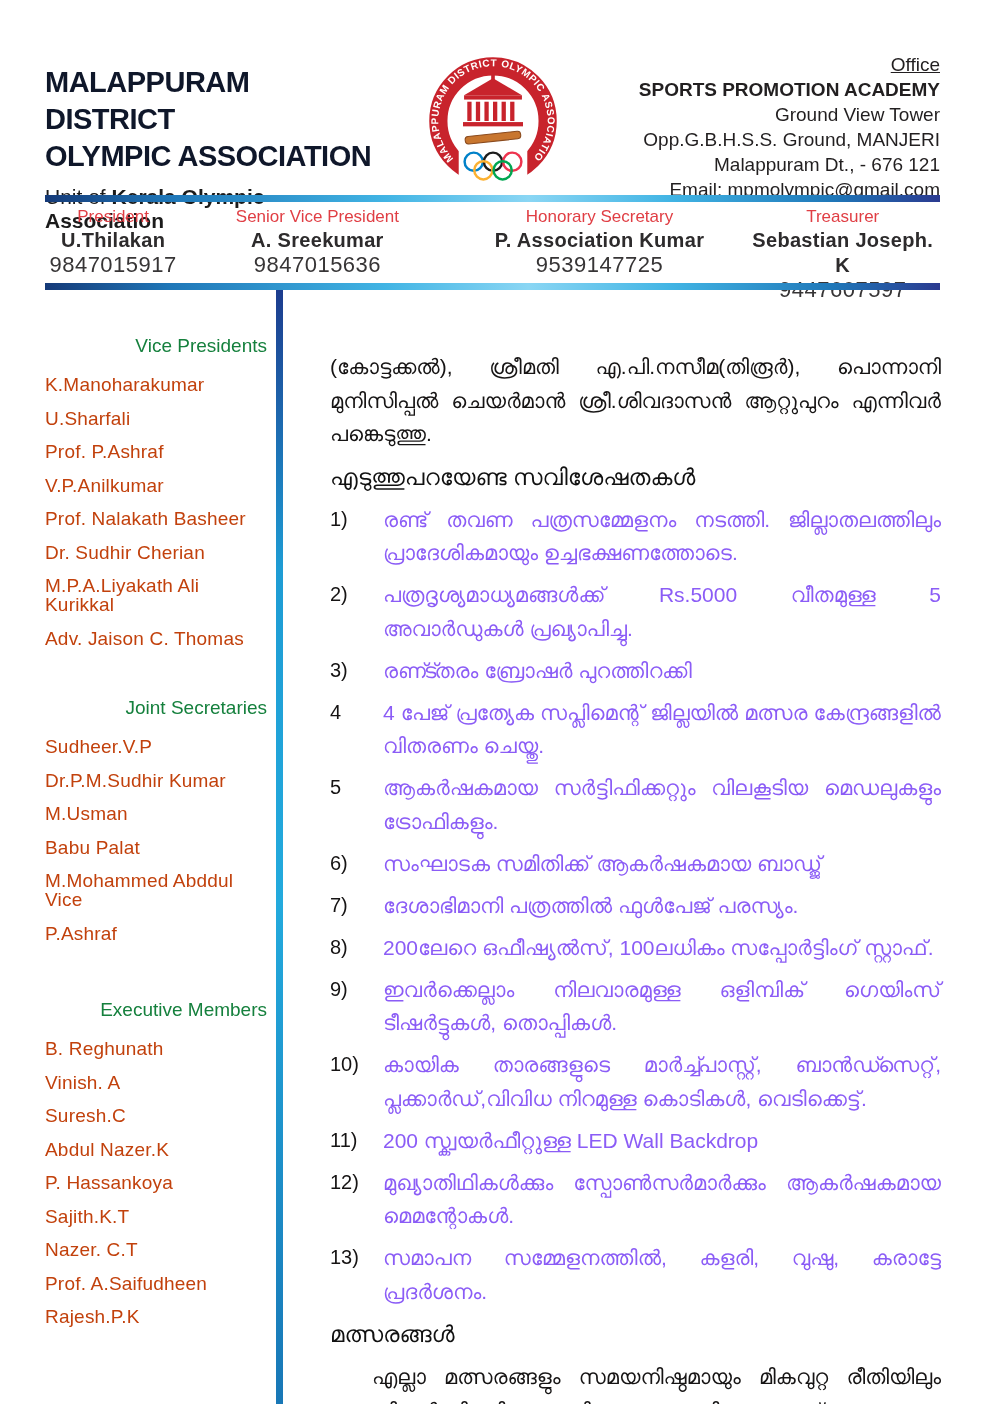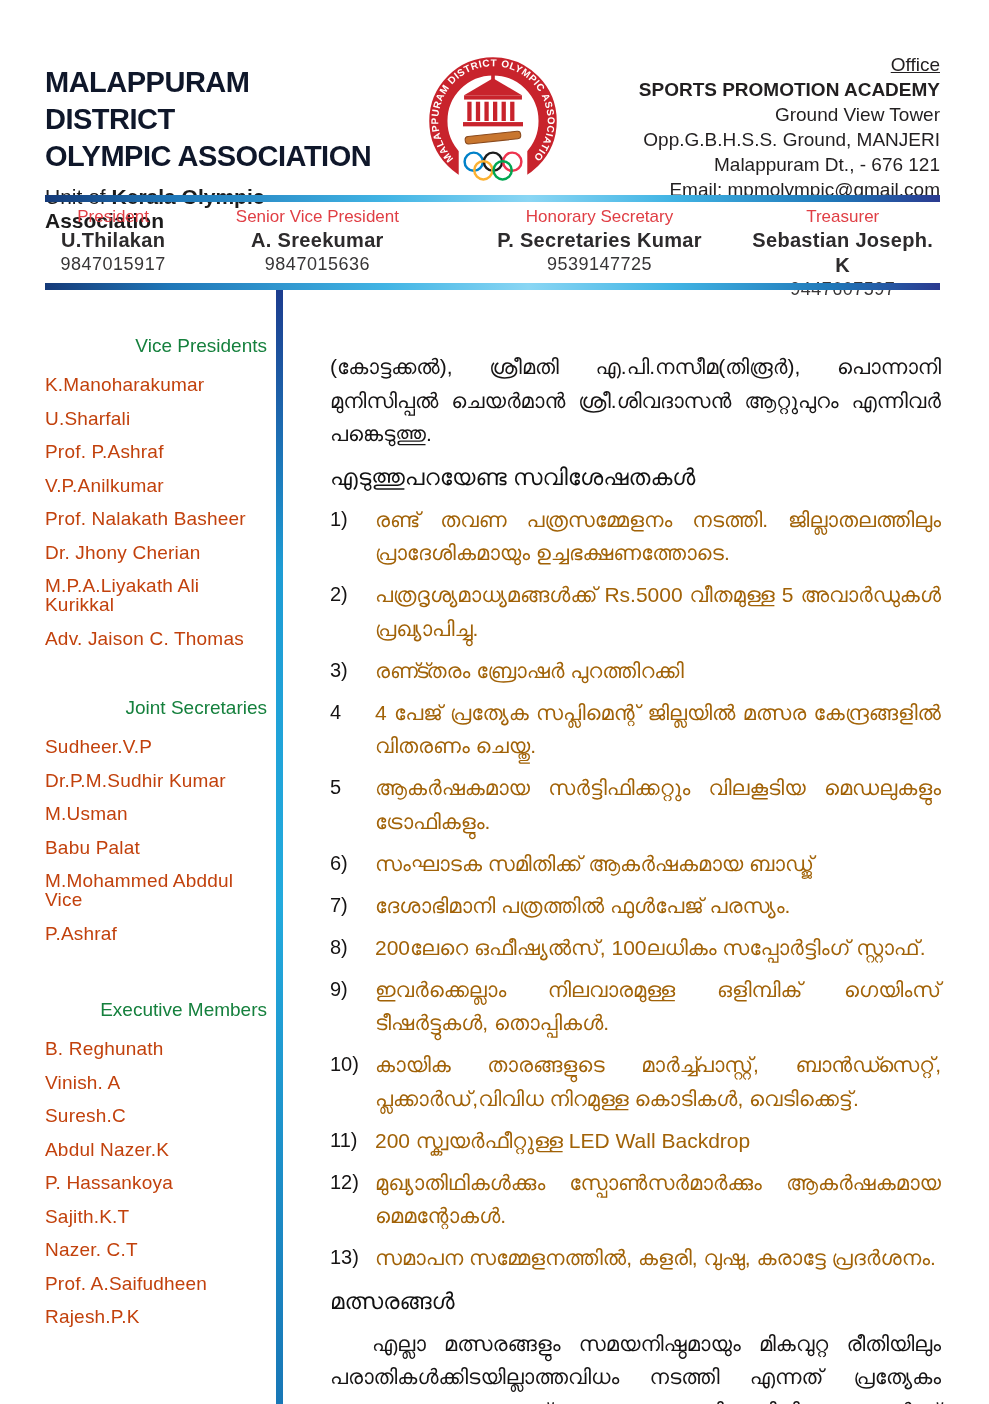--- a/index.html
+++ b/index.html
@@ -41,40 +41,40 @@
 
   
   .officers { position:absolute; left:45px; top:206px; width:895px; display:flex; justify-content:flex-start; }
   .officer { text-align:center; }
   .officer:nth-child(1){ width:140px; }
   .officer:nth-child(2){ width:280px; }
   .officer:nth-child(3){ width:300px; }
   .officer:nth-child(4){ width:200px; }
   .officer .title { color:#e03e44; font-size:17px; line-height:22px; }
   .officer .name  { color:#2d2b2c; font-size:20px; font-weight:700; line-height:25px; letter-spacing:0.3px; }
-  .officer .phone { color:#373536; font-size:18px; line-height:23px; letter-spacing:0.5px; }
+  .officer .phone { color:#373536; font-size:22px; line-height:23px; letter-spacing:0.5px; }
 
   
   .sidebar-group { position:absolute; left:45px; width:222px; }
   .sg-vp  { top:335px; }
   .sg-js  { top:697px; }
   .sg-em  { top:999px; }
   .sidebar-heading { color:#15803d; font-size:19px; font-weight:400; margin-bottom:18px;text-align:right; }
   .sidebar-list { list-style:none; }
   .sidebar-list li { font-size:19px; color:#c2410c; line-height:19px; margin-bottom:14.5px; letter-spacing:0.2px; }
 
   
   .main { position:absolute; left:330px; top:350px; width:611px; }
   .para { font-size:21px; line-height:33.5px; text-align:justify; color:#161414; }
   .para.indent { text-indent:42px; }
   .mal-heading { font-size:23px; font-weight:400; color:#111; margin:13px 0 12px 0; }
   .hl-list { margin-top:2px; }
   .hl-item { display:grid; grid-template-columns:45px 1fr; margin-bottom:8.5px; }
   .hl-marker { font-size:20px; line-height:33.5px; color:#161414; }
-  .hl-text { font-size:21px; line-height:33.5px; text-align:justify; color:#a16207; }
+  .hl-text { font-size:21px; line-height:33.5px; text-align:justify; color:#8b5cf6;margin-left:8px; }
 </style>
 </head>
 <body>
 
 <div class="page">
 
   <div class="header">
 
     <div class="org-block">
       <div class="org-name">
@@ -145,42 +145,42 @@
       <div class="name">U.Thilakan</div>
       <div class="phone">9847015917</div>
     </div>
       <div class="officer">
       <div class="title">Senior Vice President</div>
       <div class="name">A. Sreekumar</div>
       <div class="phone">9847015636</div>
     </div>
       <div class="officer">
       <div class="title">Honorary Secretary</div>
-      <div class="name">P. Secretaries Kumar</div>
+      <div class="name">P. Association Kumar</div>
       <div class="phone">9539147725</div>
     </div>
       <div class="officer">
       <div class="title">Treasurer</div>
       <div class="name">Sebastian Joseph. K</div>
       <div class="phone">9447607597</div>
     </div>
     </div>
 
   <div class="hbar hbar-bottom"></div>
   <div class="vbar"></div>
 
   <div class="sidebar-group sg-vp">
     <div class="sidebar-heading">Vice Presidents</div>
     <ul class="sidebar-list">
         <li>K.Manoharakumar</li>
         <li>U.Sharfali</li>
         <li>Prof. P.Ashraf</li>
         <li>V.P.Anilkumar</li>
         <li>Prof. Nalakath Basheer</li>
-        <li>Dr. Jhony Cherian</li>
+        <li>Dr. Sudhir Cherian</li>
         <li>M.P.A.Liyakath Ali Kurikkal</li>
         <li>Adv. Jaison C. Thomas</li>
       </ul>
   </div>
 
   <div class="sidebar-group sg-js">
     <div class="sidebar-heading">Joint Secretaries</div>
     <ul class="sidebar-list">
         <li>Sudheer.V.P</li>
         <li>Dr.P.M.Sudhir Kumar</li>

